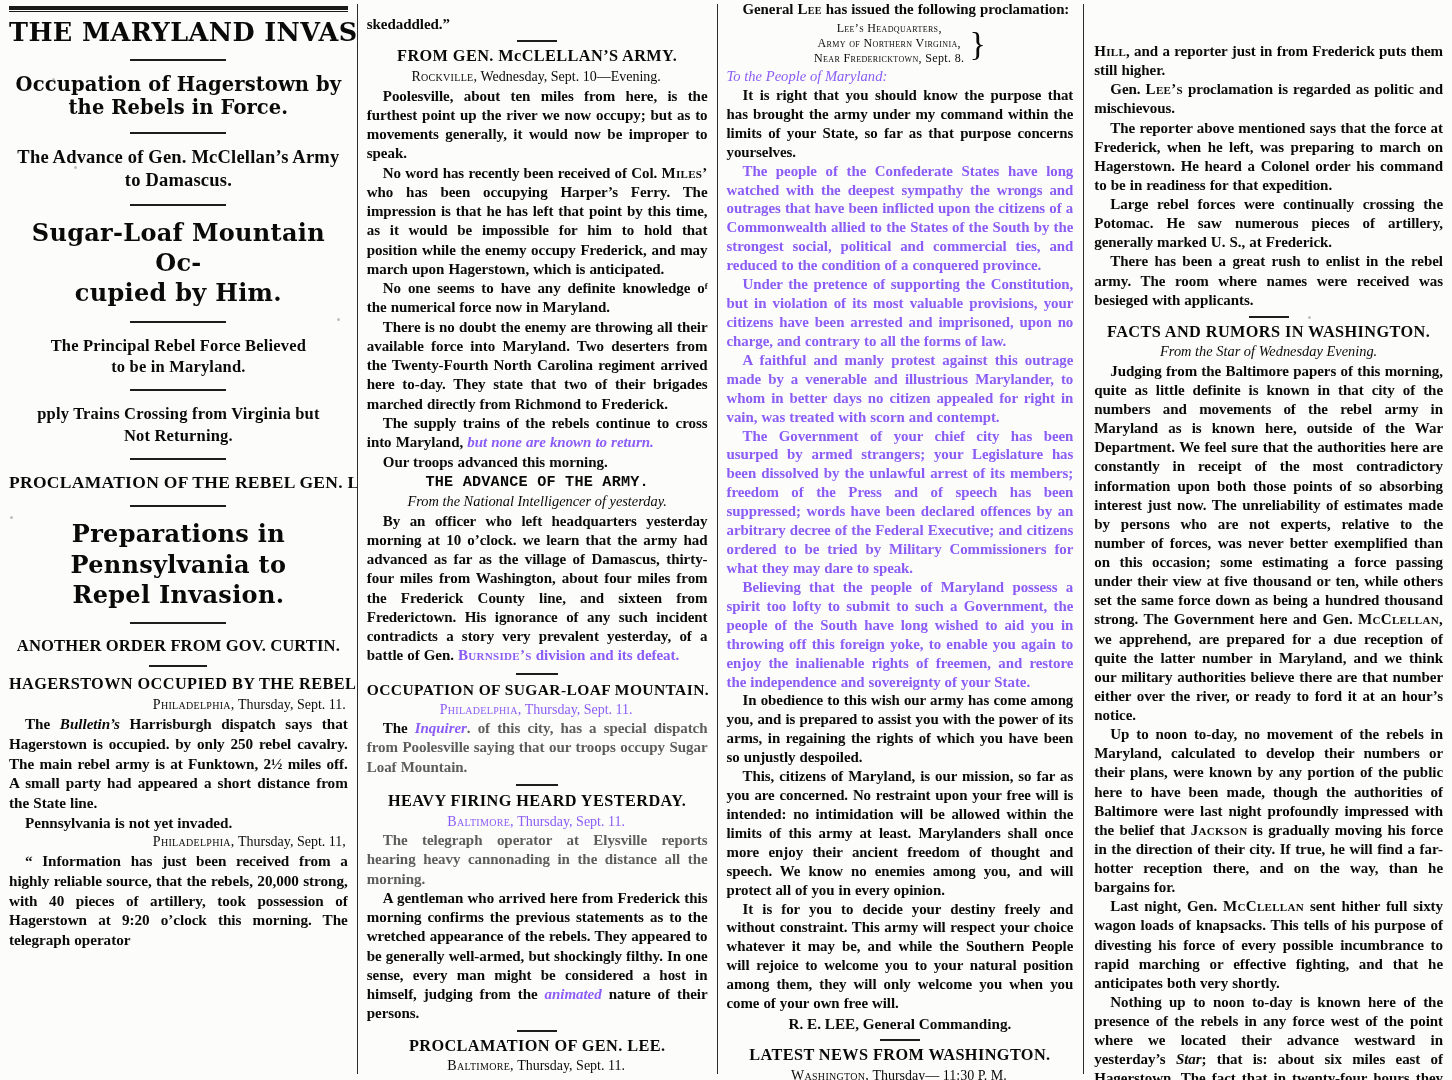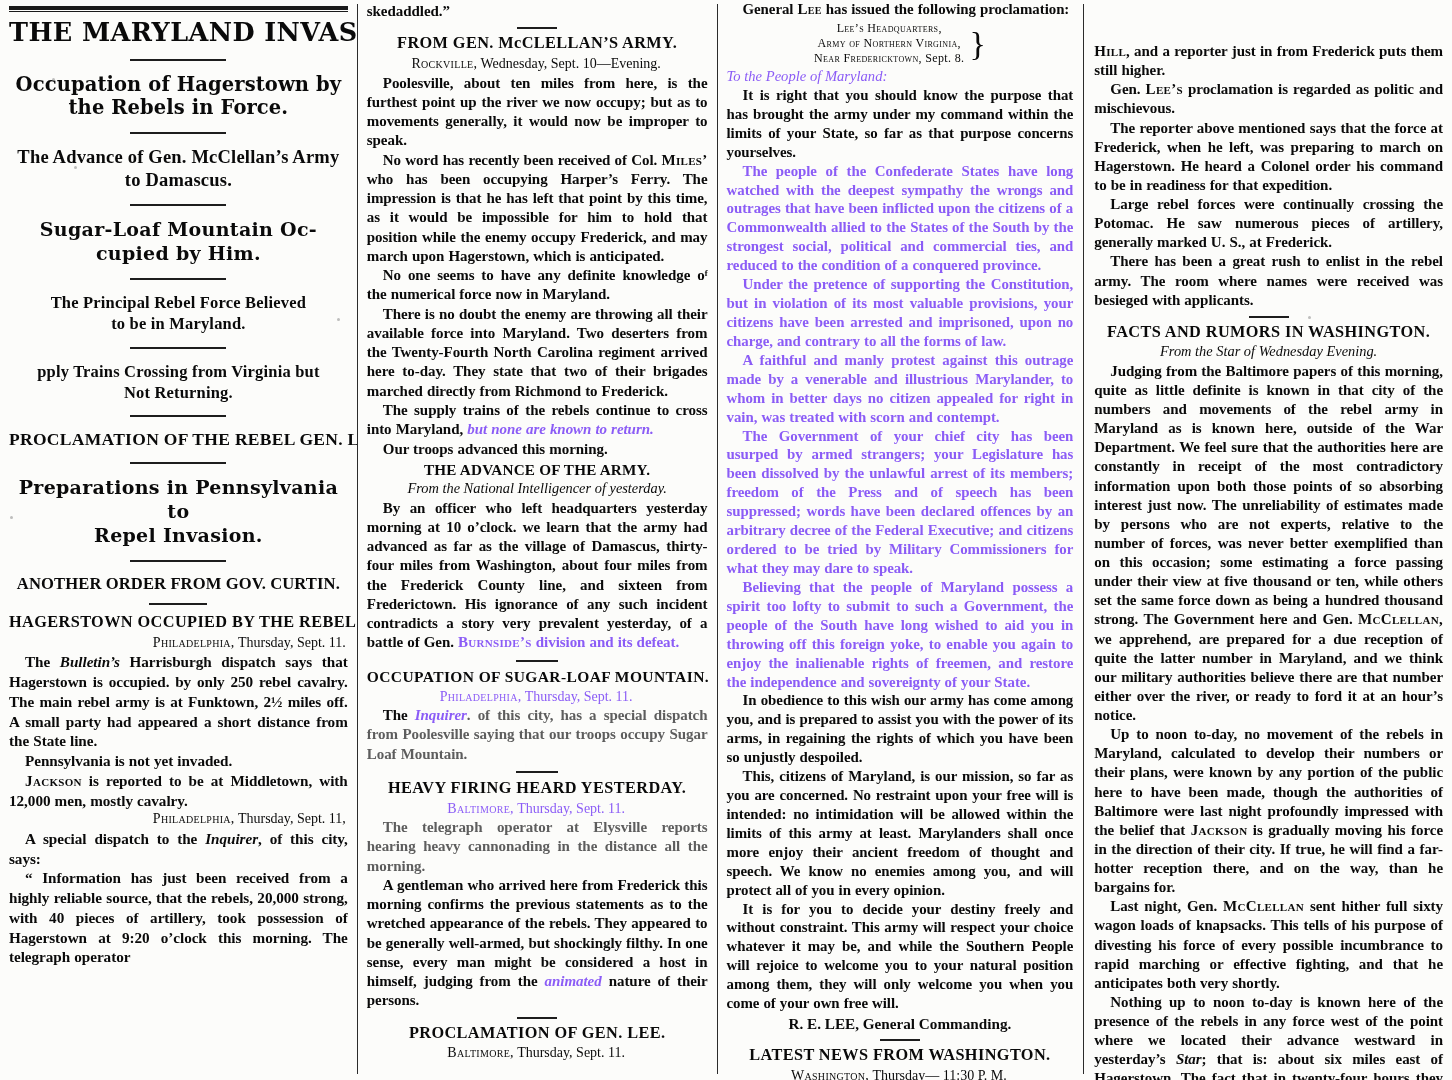--- a/index.html
+++ b/index.html
@@ -26,21 +26,21 @@
 
   
   .col {
     position: relative;
     box-sizing: border-box;
     height: 1080px;
     overflow: hidden;
     padding: 0 9px;
   }
   .col-1 { width: 358px; padding-top: 6px; }
-  .col-2 { width: 360px; padding-top: 2px; }
+  .col-2 { width: 360px; padding-top: 15px; }
   .col-3 { width: 366px; }
   .col-4 { width: 368px; padding-top: 4px; margin-top: 38px; }
 
   .rule-v {
     width: 1px;
     align-self: stretch;
     background: #2b2b2b;
     margin-top: 4px;
     margin-bottom: 6px;
     flex: 0 0 1px;
@@ -90,21 +90,21 @@
     font-weight: bold;
     font-size: 18.5px;
     text-align: center;
     line-height: 1.24;
     margin: 0;
     letter-spacing: 0.2px;
   }
   .hl-slab {
     font-family: "DejaVu Serif", "Liberation Serif", serif;
     font-weight: bold;
-    font-size: 19px;
+    font-size: 24px;
     text-align: center;
     line-height: 1.26;
     margin: 0;
     letter-spacing: 0.3px;
   }
   .hl-cond {
     font-family: "Liberation Serif", "DejaVu Serif", serif;
     font-weight: bold;
     font-size: 17px;
     text-align: center;
@@ -295,27 +295,25 @@
     <h3 class="sec-head">HAGERSTOWN OCCUPIED BY THE REBELS.</h3>
 
     <div class="dateline">
       <span class="place">Philadelphia,</span><span> Thursday, Sept. 11.</span>
     </div>
 
     <p class="body"><span>The </span><em>Bulletin’s</em><span> Harrisburgh dispatch says that Hagerstown is occupied. by only 250 rebel cavalry. The main rebel army is at Funktown, 2½ miles off. A small party had appeared a short distance from the State line.</span></p>
 
     <p class="body">Pennsylvania is not yet invaded.</p>
 
-    <p class="body"><span class="sc">Jackson</span><span> is reported to be at Middletown, with 12,000 men, mostly cavalry.</span></p>
 
     <div class="dateline">
       <span class="place">Philadelphia,</span><span> Thursday, Sept. 11,</span>
     </div>
 
-    <p class="body"><span>A special dispatch to the </span><em>Inquirer</em><span>, of this city, says:</span></p>
 
     <p class="body">“ Information has just been received from a highly reliable source, that the rebels, 20,000 strong, with 40 pieces of artillery, took possession of Hagerstown at 9:20 o’clock this morning.  The telegraph operator</p>
   </div>
 
   <div class="rule-v"></div>
 
   <div class="col col-2">
     <p class="body noind">skedaddled.”</p>
     <div class="dash tiny"></div>
 
@@ -329,21 +327,21 @@
     <p class="body"><span>No word has recently been received of Col. </span><span class="sc">Miles’</span><span> who has been occupying Harper’s Ferry.  The impression is that he has left that point by this time, as it would be impossible for him to hold that position while the enemy occupy Frederick, and may march upon Hagerstown, which is anticipated.</span></p>
 
     <p class="body">No one seems to have any definite knowledge oᶠ the numerical force now in Maryland.</p>
 
     <p class="body">There is no doubt the enemy are throwing all their available force into Maryland.  Two deserters from the Twenty-Fourth North Carolina regiment arrived here to-day.  They state that two of their brigades marched directly from Richmond to Frederick.</p>
 
     <p class="body"><span>The supply trains of the rebels continue to cross into Maryland, </span><em class="worn">but none are known to return.</em></p>
 
     <p class="body">Our troops advanced this morning.</p>
 
-    <h3 class="sec-head sm" style="">THE ADVANCE OF THE ARMY.</h3>
+    <h3 class="sec-head sm" style="font-family:Liberation Mono, monospace;">THE ADVANCE OF THE ARMY.</h3>
     <div class="sec-head-italic">From the National Intelligencer of yesterday.</div>
 
     <p class="body"><span>By an officer who left headquarters yesterday morning at 10 o’clock. we learn that the army had advanced as far as the village of Damascus, thirty-four miles from Washington, about four miles from the Frederick County line, and sixteen from Frederictown.  His ignorance of any such incident contradicts a story very prevalent yesterday, of a battle of Gen. </span><span class="sc worn">Burnside’s</span><span class="worn"> division and its defeat.</span></p>
 
     <div class="dash xs"></div>
     <h3 class="sec-head" style="font-size:15.5px;">OCCUPATION OF SUGAR-LOAF MOUNTAIN.</h3>
     <div class="dateline center worn">
       <span class="place">Philadelphia,</span><span> Thursday, Sept. 11.</span>
     </div>
 

